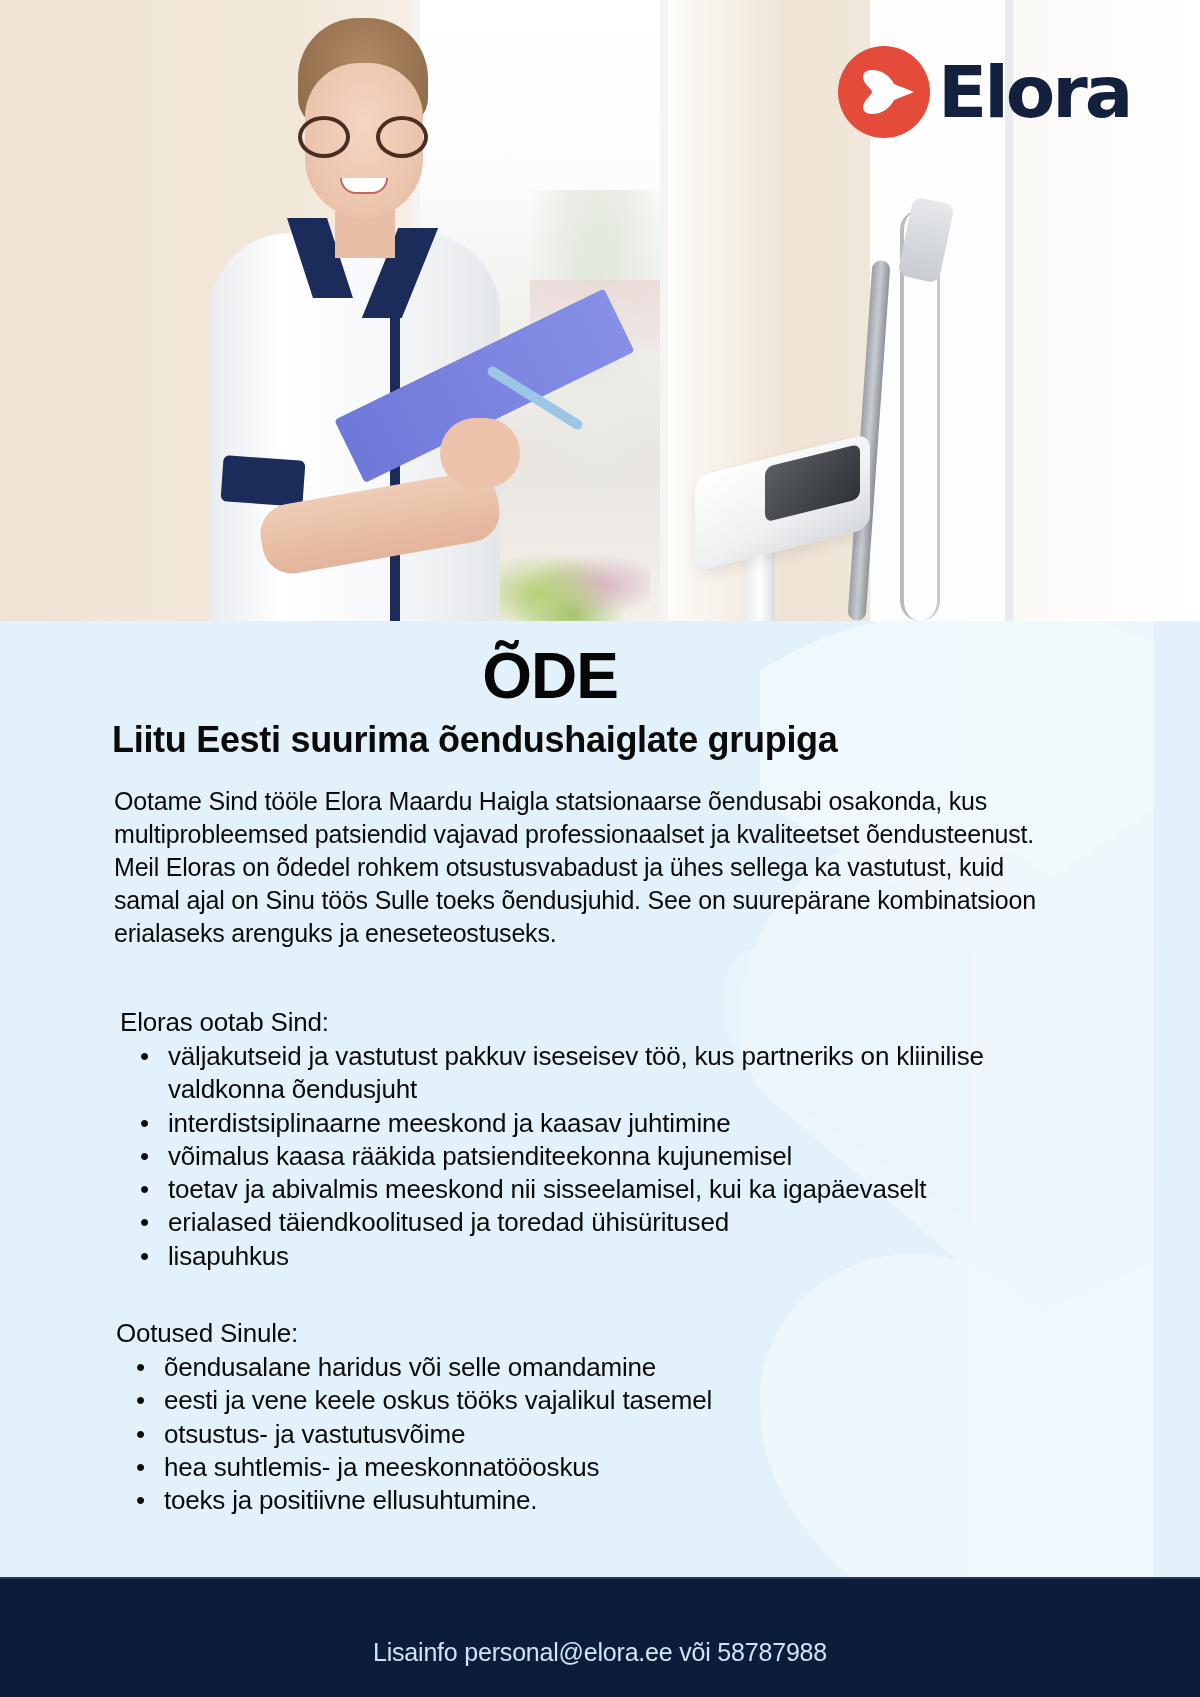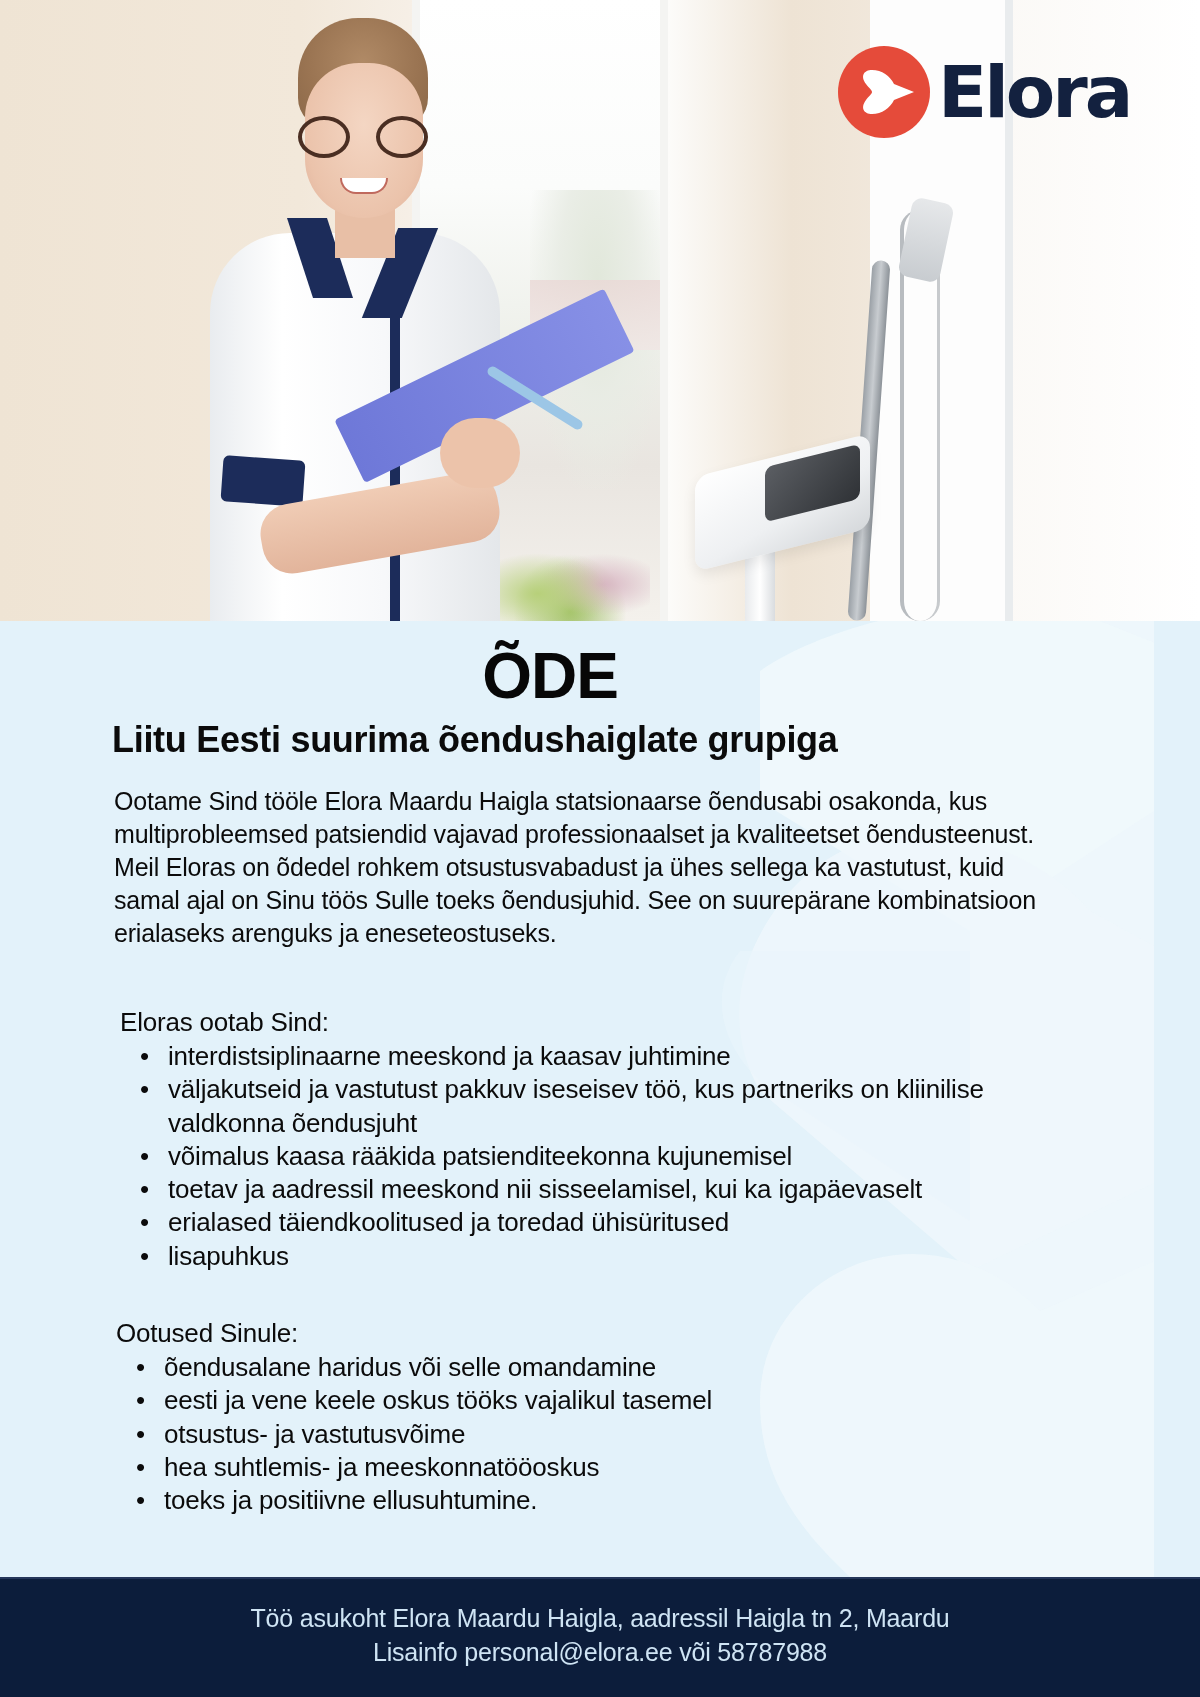--- a/index.html
+++ b/index.html
@@ -148,35 +148,34 @@
     <path d="M740 330 C700 380 730 450 790 480 L970 600 L970 330 Z" fill="#e9f5fb" opacity="0.6"></path>
   </svg>
 
   <div class="content-inner">
     <h1 class="title">ÕDE</h1>
     <h2 class="subtitle">Liitu Eesti suurima õendushaiglate grupiga</h2>
     <p class="intro">Ootame Sind tööle Elora Maardu Haigla statsionaarse õendusabi osakonda, kus multiprobleemsed patsiendid vajavad professionaalset ja kvaliteetset õendusteenust. Meil Eloras on õdedel rohkem otsustusvabadust ja ühes sellega ka vastutust, kuid samal ajal on Sinu töös Sulle toeks õendusjuhid. See on suurepärane kombinatsioon erialaseks arenguks ja eneseteostuseks.</p>
 
     <div class="section-heading sec1-h">Eloras ootab Sind:</div>
     <ul class="bullets sec1-l">
+      <li>väljakutseid ja vastutust pakkuv iseseisev töö, kus partneriks on kliinilise valdkonna õendusjuht</li>
       <li>interdistsiplinaarne meeskond ja kaasav juhtimine</li>
-      <li>väljakutseid ja vastutust pakkuv iseseisev töö, kus partneriks on kliinilise valdkonna õendusjuht</li>
       <li>võimalus kaasa rääkida patsienditeekonna kujunemisel</li>
-      <li>toetav ja aadressil meeskond nii sisseelamisel, kui ka igapäevaselt</li>
+      <li>toetav ja abivalmis meeskond nii sisseelamisel, kui ka igapäevaselt</li>
       <li>erialased täiendkoolitused ja toredad ühisüritused</li>
       <li>lisapuhkus</li>
     </ul>
 
     <div class="section-heading sec2-h">Ootused Sinule:</div>
     <ul class="bullets sec2-l">
       <li>õendusalane haridus või selle omandamine</li>
       <li>eesti ja vene keele oskus tööks vajalikul tasemel</li>
       <li>otsustus- ja vastutusvõime</li>
       <li>hea suhtlemis- ja meeskonnatööoskus</li>
       <li>toeks ja positiivne ellusuhtumine.</li>
     </ul>
   </div>
 </div>
 
 <div class="footer">
-  <div class="footer-line l1">Töö asukoht Elora Maardu Haigla, aadressil Haigla tn 2, Maardu</div>
   <div class="footer-line l2">Lisainfo personal@elora.ee või 58787988</div>
 </div>
 
 </body></html>

